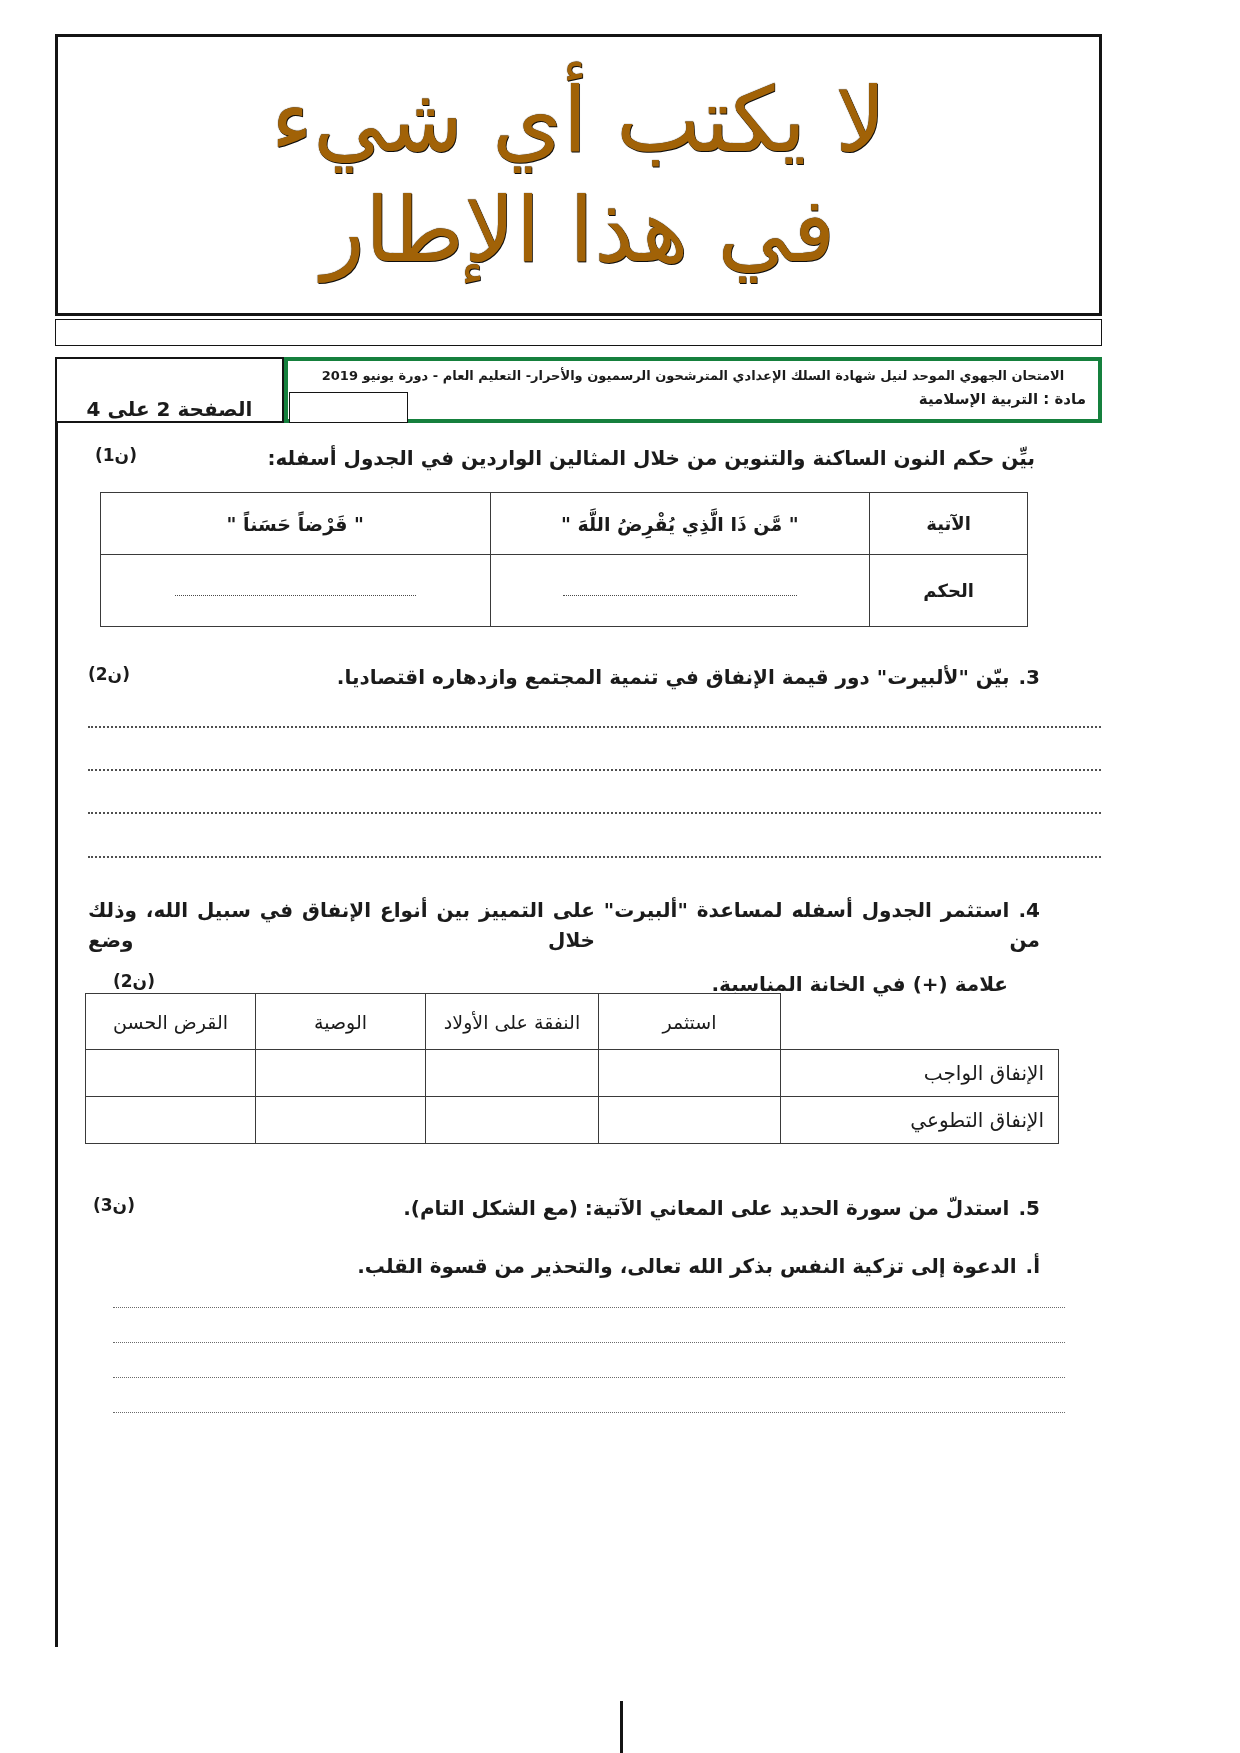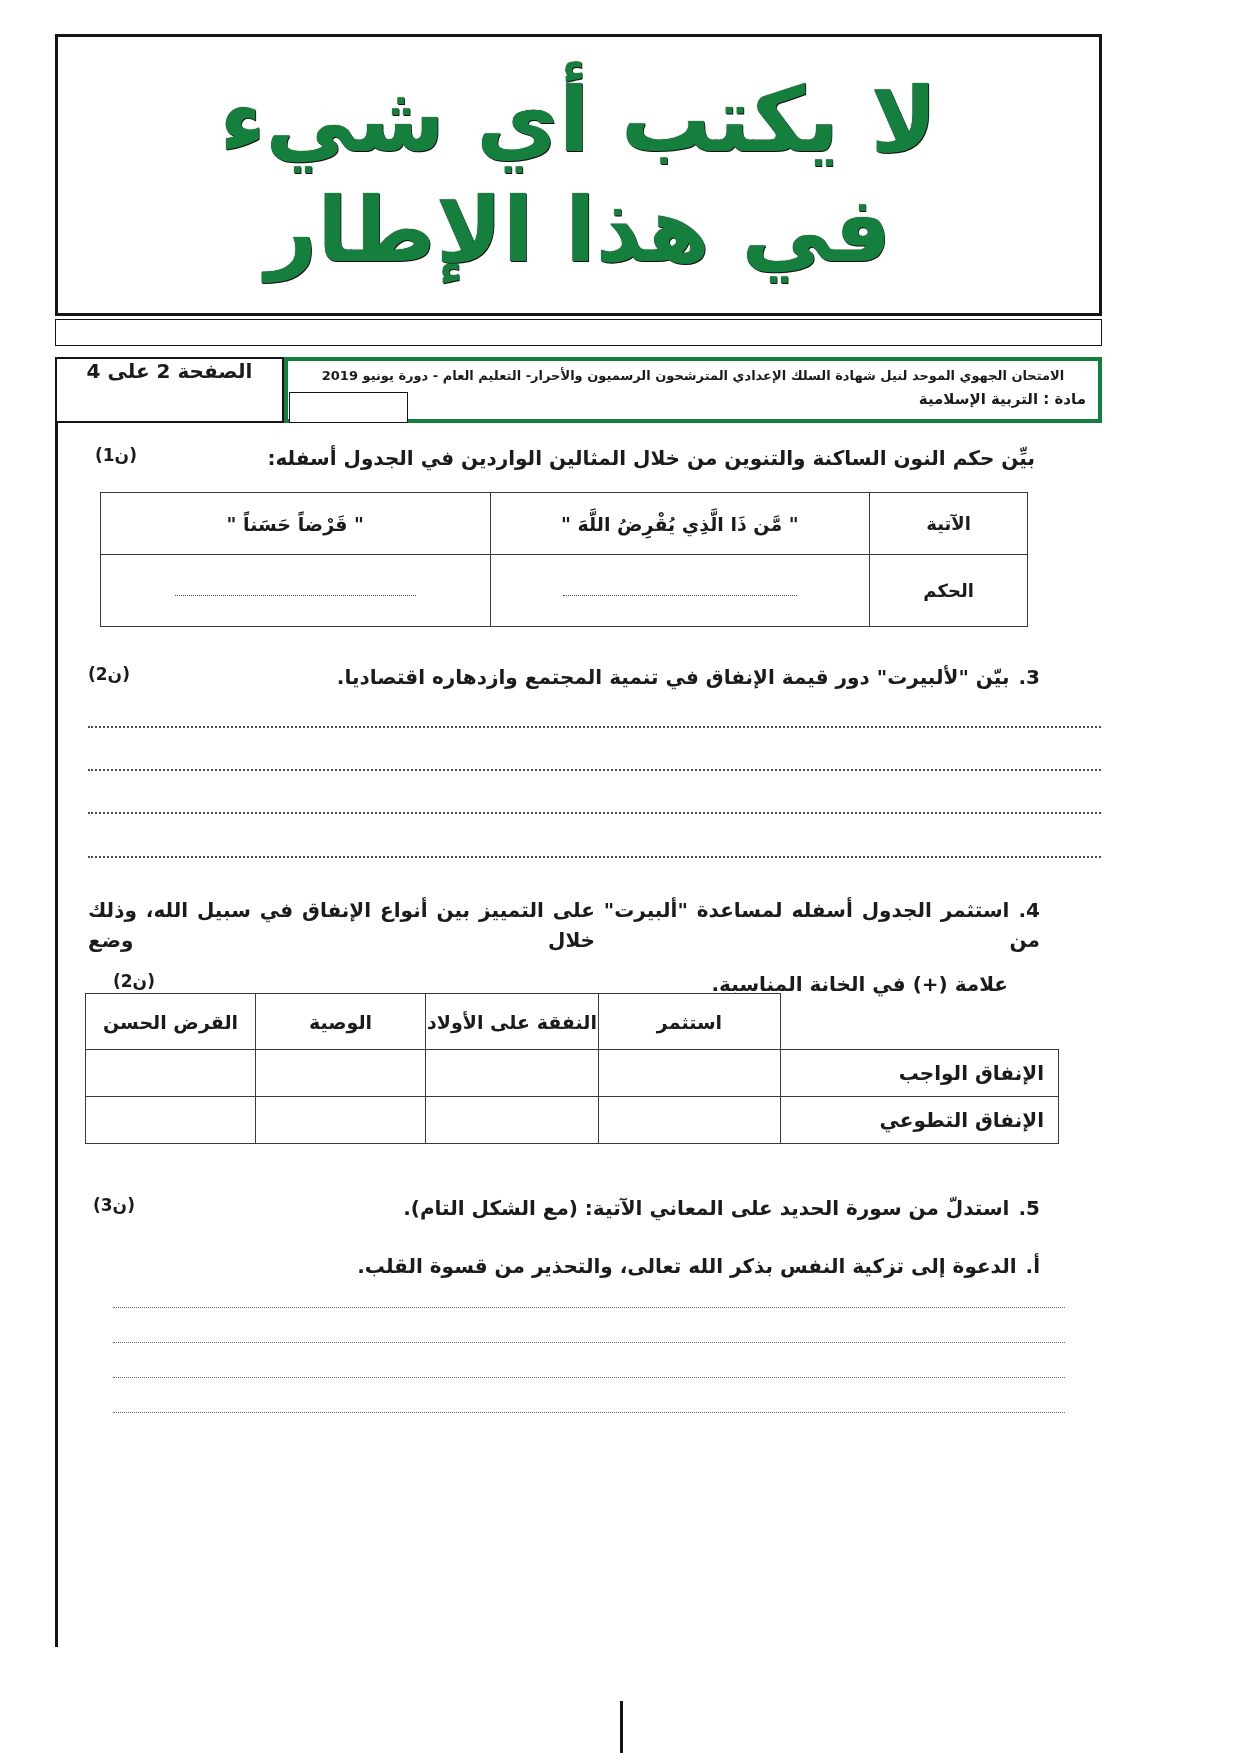--- a/index.html
+++ b/index.html
@@ -14,33 +14,33 @@
   }
   .abs { position:absolute; }
 
   
   .top-frame {
     left:55px; top:34px; width:1047px; height:282px;
     border:3px solid #141414;
     display:flex; flex-direction:column; justify-content:center; align-items:center;
   }
   .callig {
-    font-weight:bold; font-size:90px; line-height:1.22; color:#15803d;
+    font-weight:normal; font-size:90px; line-height:1.22; color:#a16207;
     text-shadow:0 0 1px #0e0e0e, 0.7px 0.7px 0 #0e0e0e;
     white-space:nowrap;
   }
 
   
   .strip { left:55px; top:319px; width:1047px; height:27px; border:1.5px solid #141414; background:#fff; }
 
   
   .page-box {
     left:55px; top:357px; width:229px; height:66px;
     border:2px solid #141414;
-    display:flex; align-items:flex-start; justify-content:center;
+    display:flex; align-items:flex-end; justify-content:center;
     font-weight:bold; font-size:20px;
   }
   .header-box {
     left:284px; top:357px; width:818px; height:66px;
     border:4px solid #15803d; padding-top:6px;
   }
   .exam-title { text-align:center; font-weight:bold; font-size:13px; line-height:1.35; padding:0 6px; }
   .exam-subject { text-align:right; font-weight:bold; font-size:15px; padding-right:12px; margin-top:5px;padding-left:37px; }
   .header-empty-box { left:289px; top:392px; width:119px; height:31px; border:1.5px solid #141414; background:#fff; }
 
@@ -64,21 +64,21 @@
 
   
   .ans-line { border-bottom:2px dotted #4f4f4f; height:0; }
   .ans-line-fine { border-bottom:1.5px dotted #6a6a6a; height:0; }
 
   
   .q4-line1 { font-weight:bold; font-size:20px; line-height:1.5; text-align:justify; text-align-last:justify; }
 
   
   .t2 { left:85px; top:993px; border-collapse:collapse; direction:rtl; }
-  .t2 td { border:1.6px solid #3a3a3a; text-align:center; vertical-align:middle; font-weight:bold; font-size:19px; height:47px; background:#fff; }
+  .t2 td { border:1.6px solid #3a3a3a; text-align:center; vertical-align:middle; font-weight:normal; font-size:19px; height:47px; background:#fff; }
   .t2 tr.hdr td { height:56px; }
   .t2 td.blank { border:none; background:transparent; }
   .t2 td.row-lbl { text-align:right; padding-right:14px; font-size:20px; }
 
   
   .bottom-mark { left:620px; top:1701px; width:3px; height:52px; background:#141414; }
 </style>
 </head>
 <body>
 

